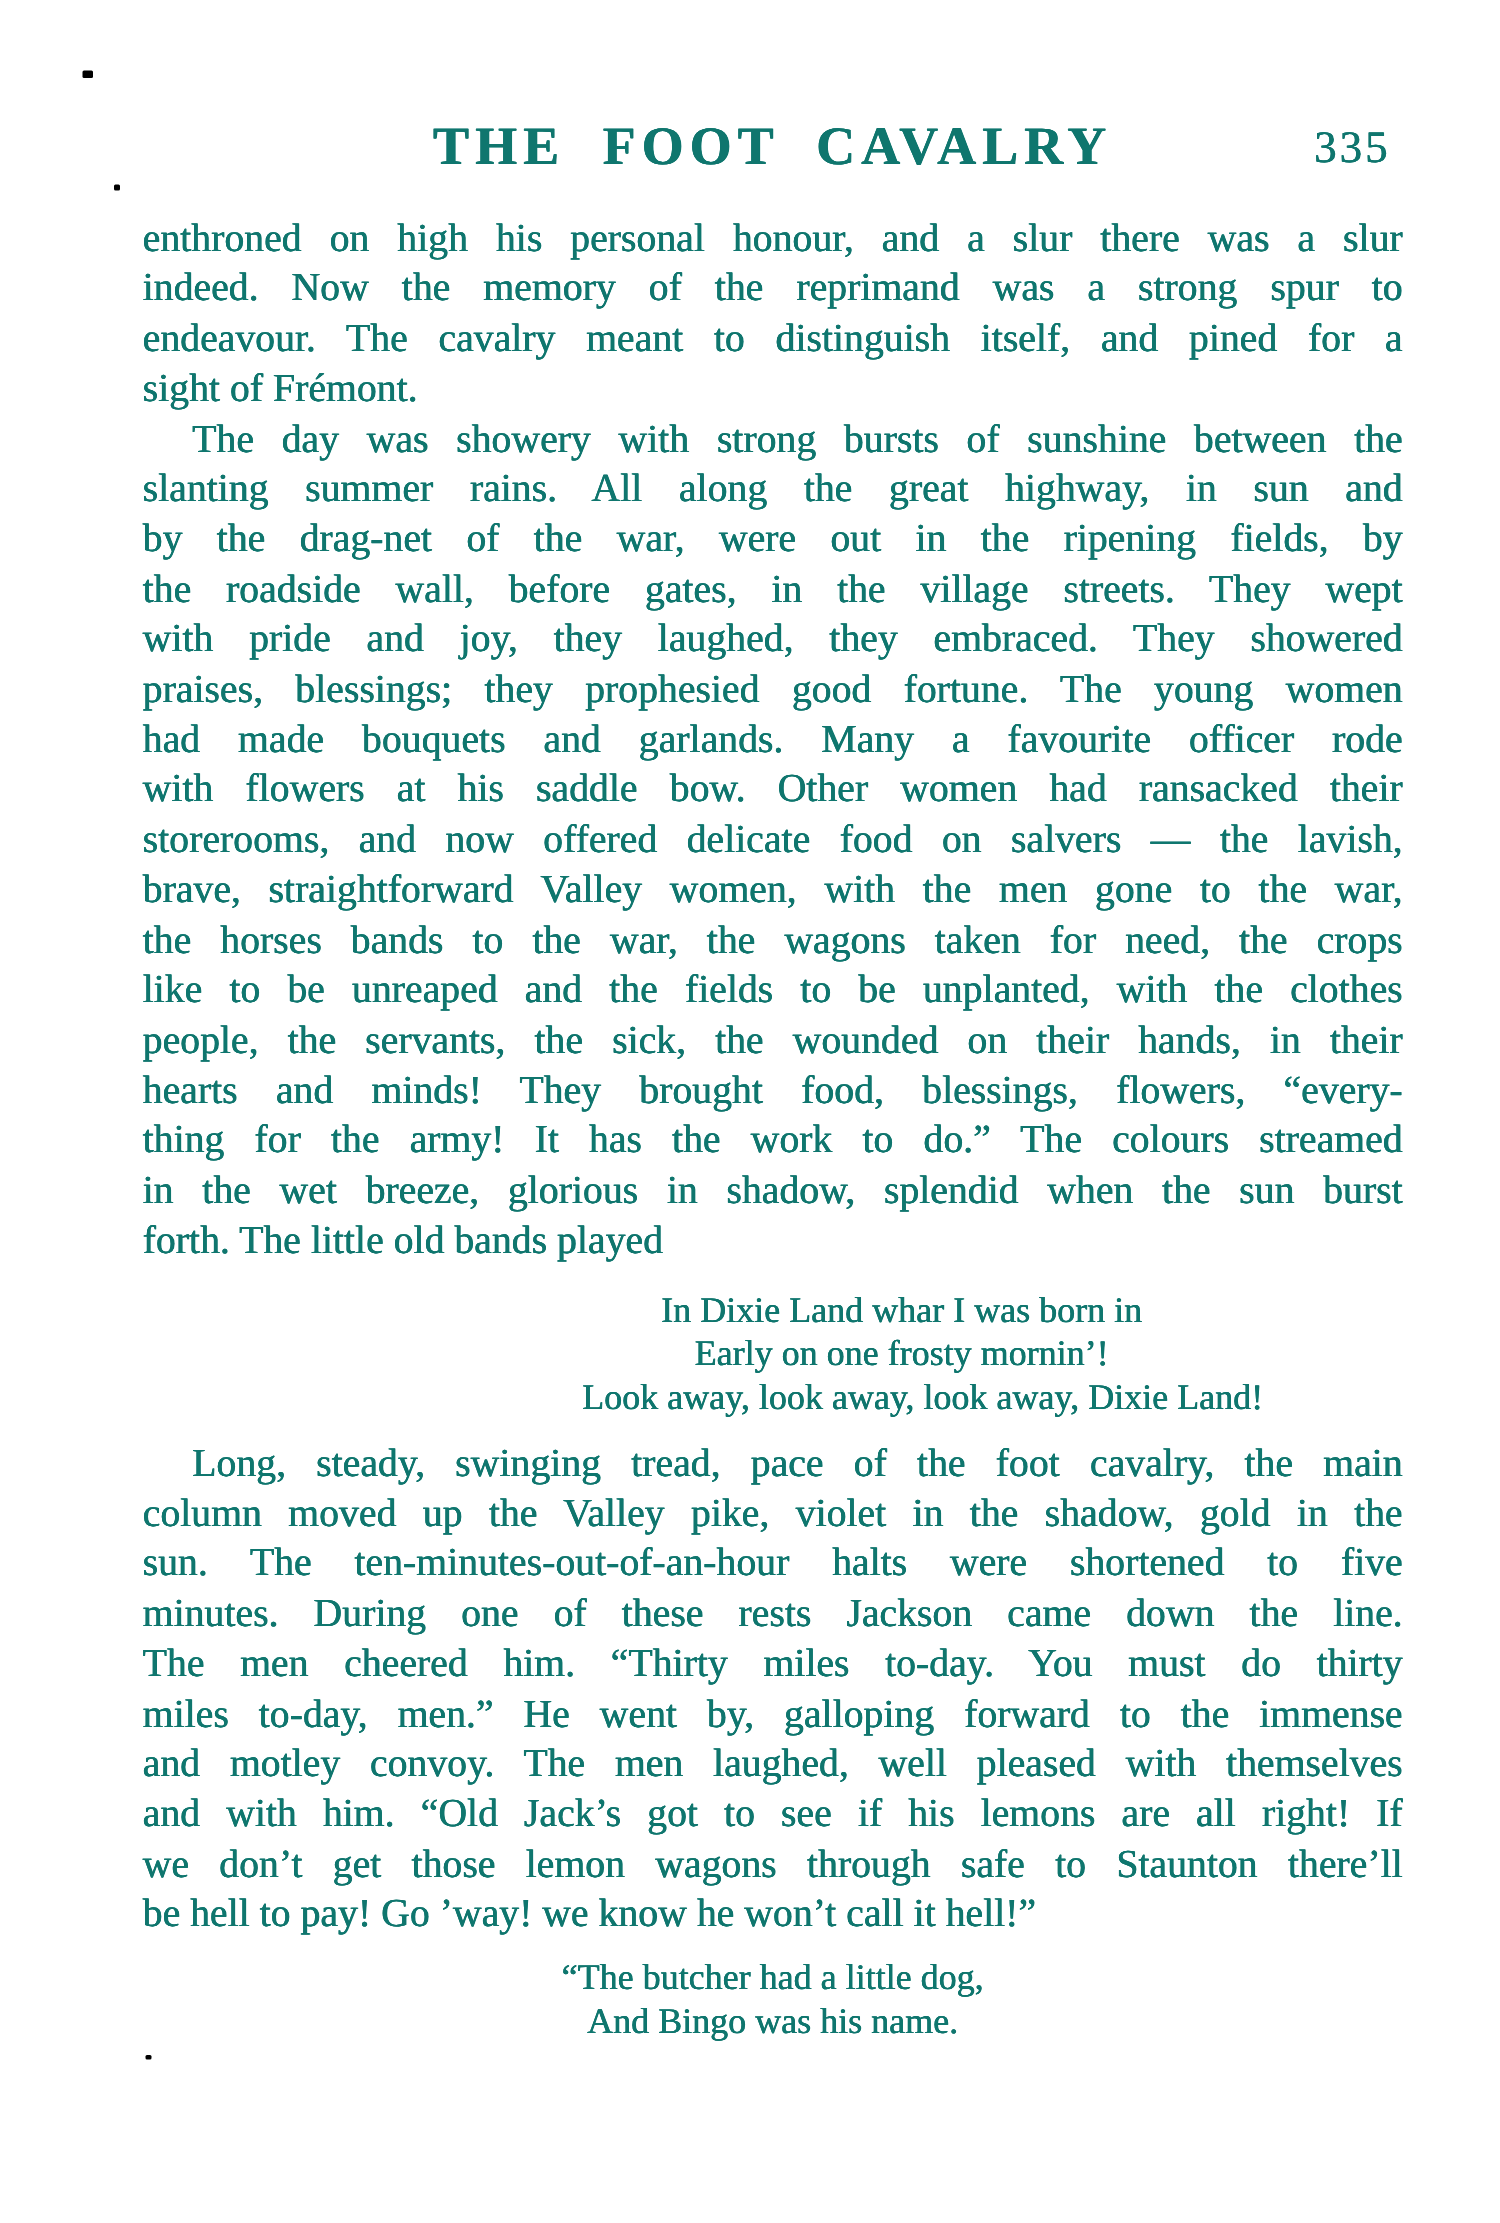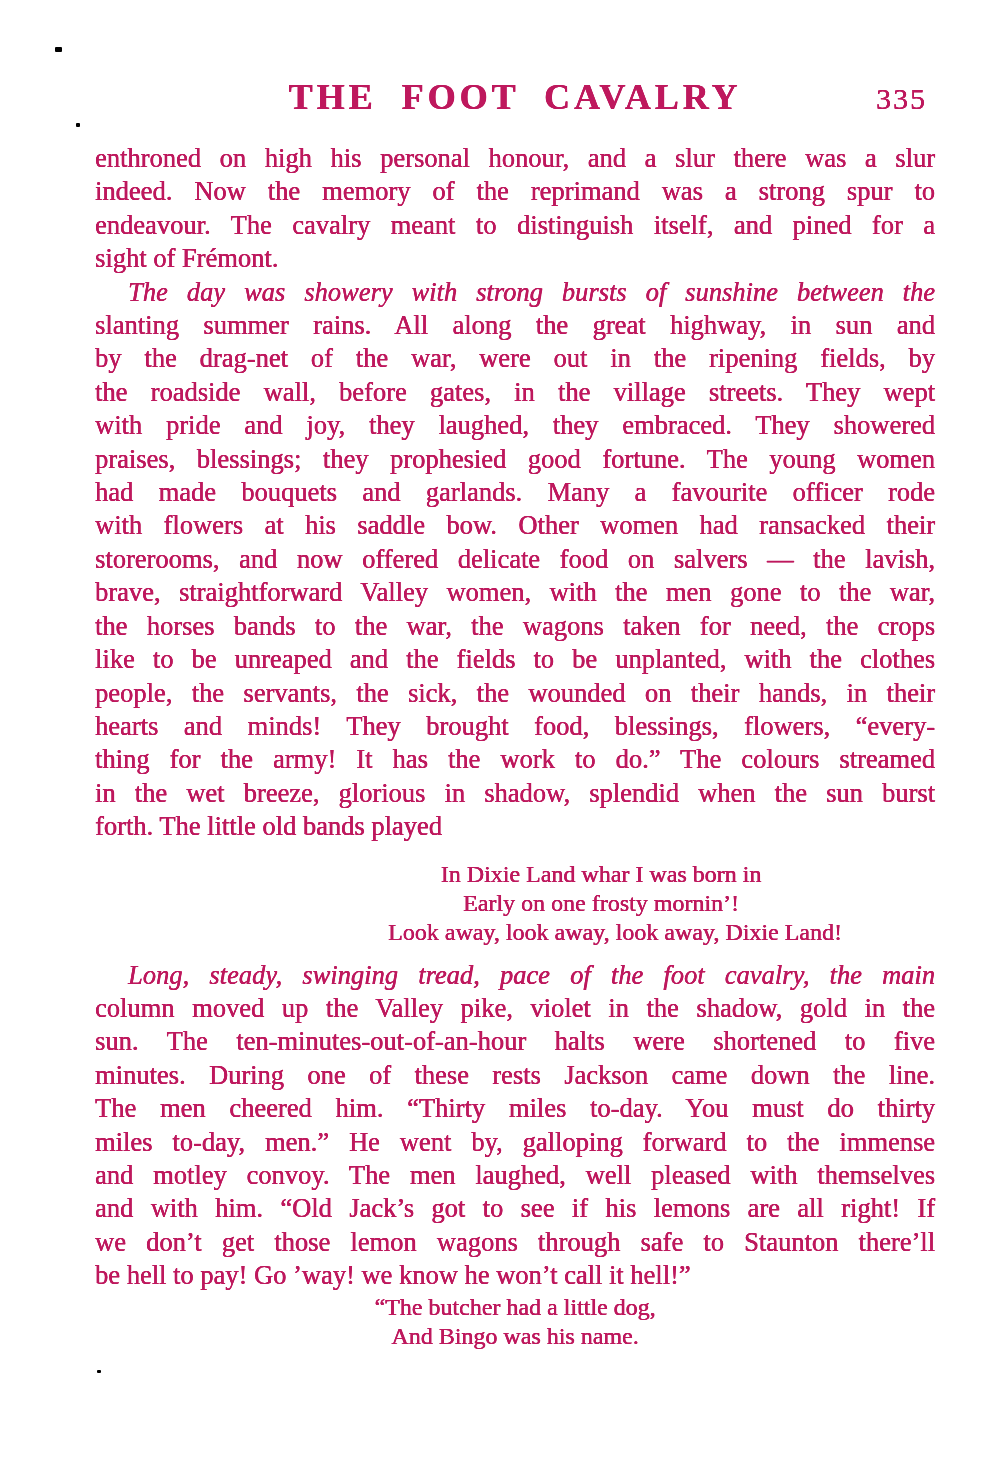--- a/index.html
+++ b/index.html
@@ -1,20 +1,20 @@
 <!DOCTYPE html>
 <html><head>
 <meta charset="utf-8">
 <style>
   html,body{margin:0;padding:0;background:#e8e8e8;}
   .page{
     position:relative;
     width:1000px;height:1482px;
     background:#ffffff;
-    color:#be185d;
+    color:#0f766e;
     font-family:"Liberation Serif", serif;
     overflow:hidden;
     margin:0 auto;
   }
   .ink{ text-shadow:0.35px 0 0 currentColor, 0 0.25px 0 currentColor; }
   .header{
     position:absolute; top:76px; left:95px; width:840px; height:52px;
   }
   .title{
     position:absolute; left:0; width:100%;
@@ -26,26 +26,26 @@
   .pagenum{
     position:absolute; right:8px; top:6px;
     font-size:30px; letter-spacing:2px;
   }
   .text{
     position:absolute; left:95px; top:142px; width:840px;
     font-size:26.5px; line-height:33.4px;
   }
   .ln{ text-align:justify; text-align-last:justify; }
   .ln.e{ text-align-last:left; }
-  .ln.ind{ text-indent:33px;font-style:italic; }
+  .ln.ind{ text-indent:33px; }
   .verse{ font-size:24px; line-height:29px; }
   .v1{ margin:16px 0 12px 172px; }
   .vln{ text-align:center; }
   .vind{ padding-left:28px; }
-  .v2{ margin-top:0; text-align:center; }
+  .v2{ margin-top:12px; text-align:center; }
   .v2 .vln{ text-align:center; }
   .speck{ position:absolute; background:#000; border-radius:1px; }
 </style>
 </head>
 <body>
 
 <div class="page">
 
   <div class="header ink">
     <div class="title">THE FOOT CAVALRY</div>

